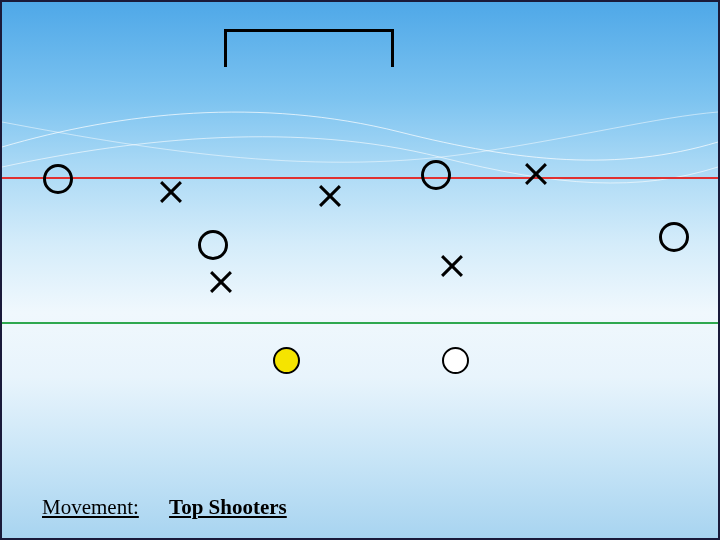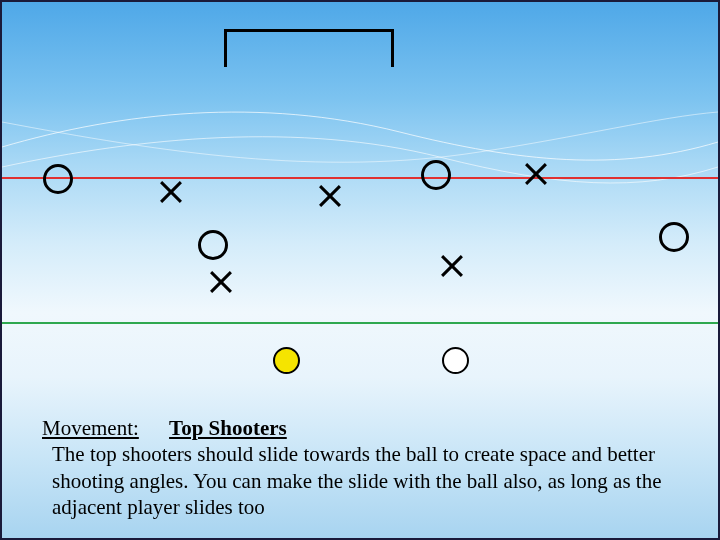--- a/index.html
+++ b/index.html
@@ -114,16 +114,15 @@
       <div class="x-marker" style="left: 438px; top: 252px;"></div>
       <div class="ball" style="left: 271px; top: 345px; width: 27px; height: 27px; background: rgb(245, 228, 0);"></div>
       <div class="ball" style="left: 440px; top: 345px; width: 27px; height: 27px; background: rgb(255, 255, 255);"></div>
     </div>
 
   <div class="textblock">
     <div class="title-line">
       <span class="title-label">Movement:</span>
       <span class="title-name">Top Shooters</span>
     </div>
-    <div class="body">The top shooters should slide towards the ball to create space and better shooting angles. You can make the slide with the ball also, as long as the adjacent player slides too</div>
   </div>
 
 </div>
 
 </body></html>

